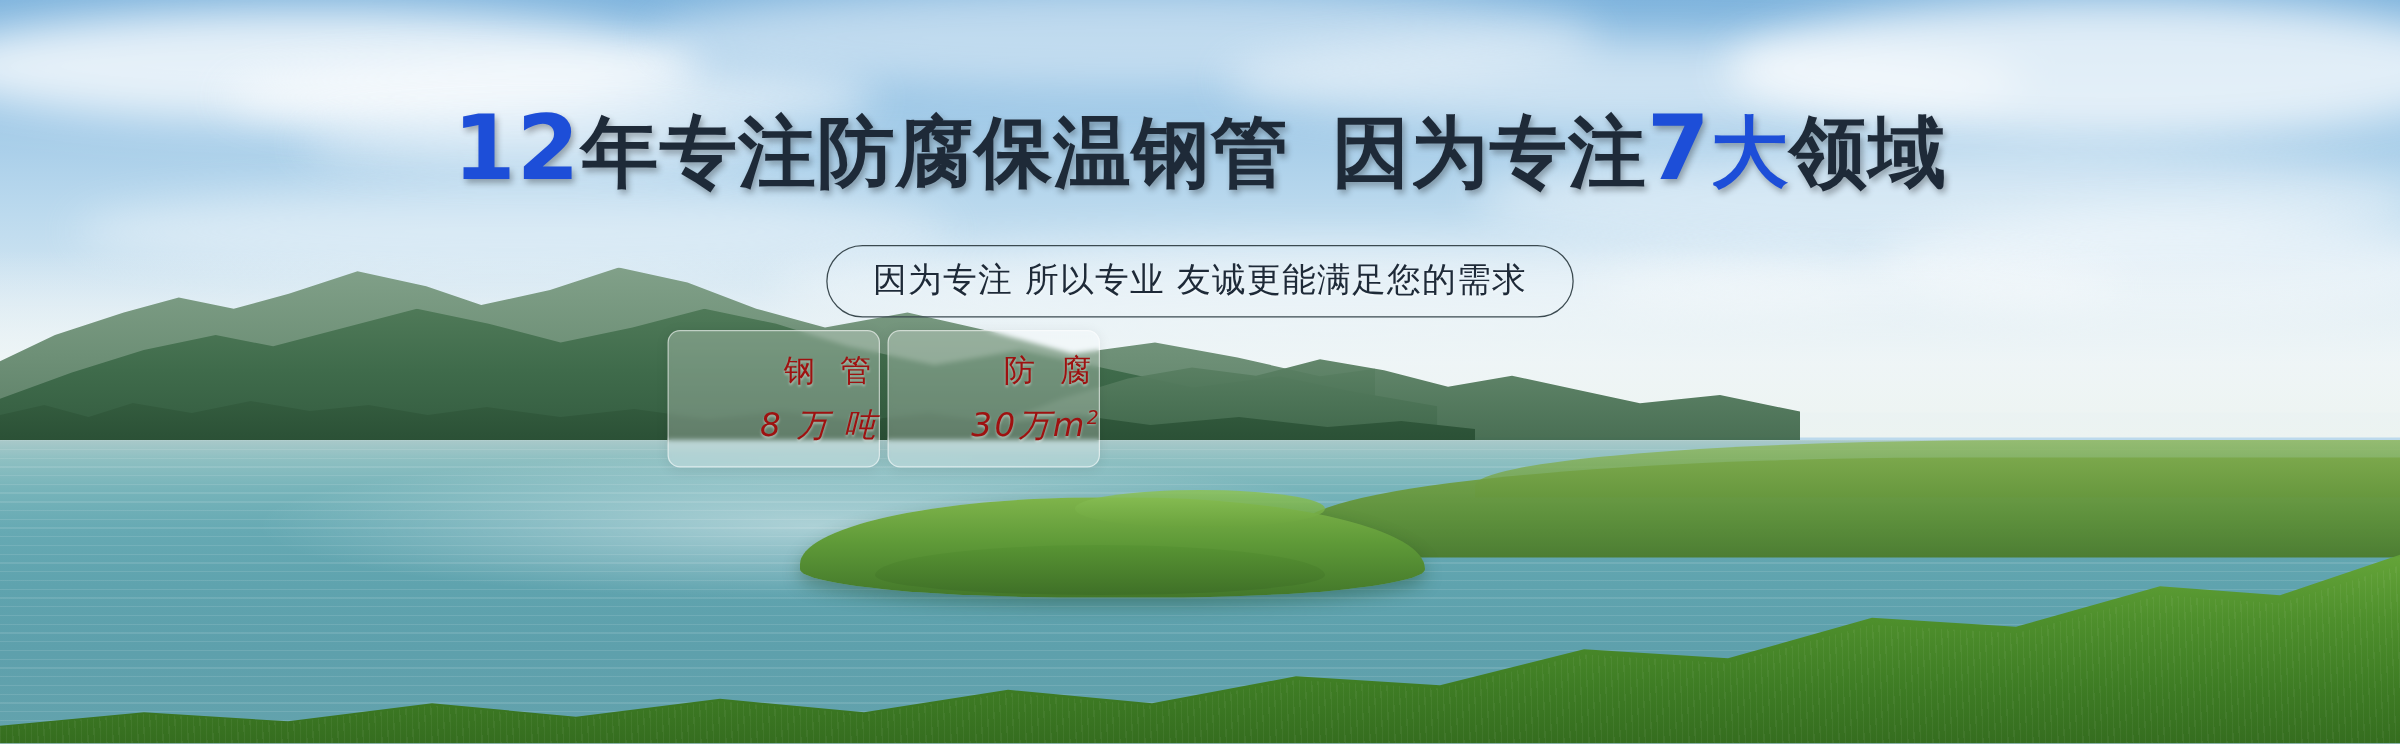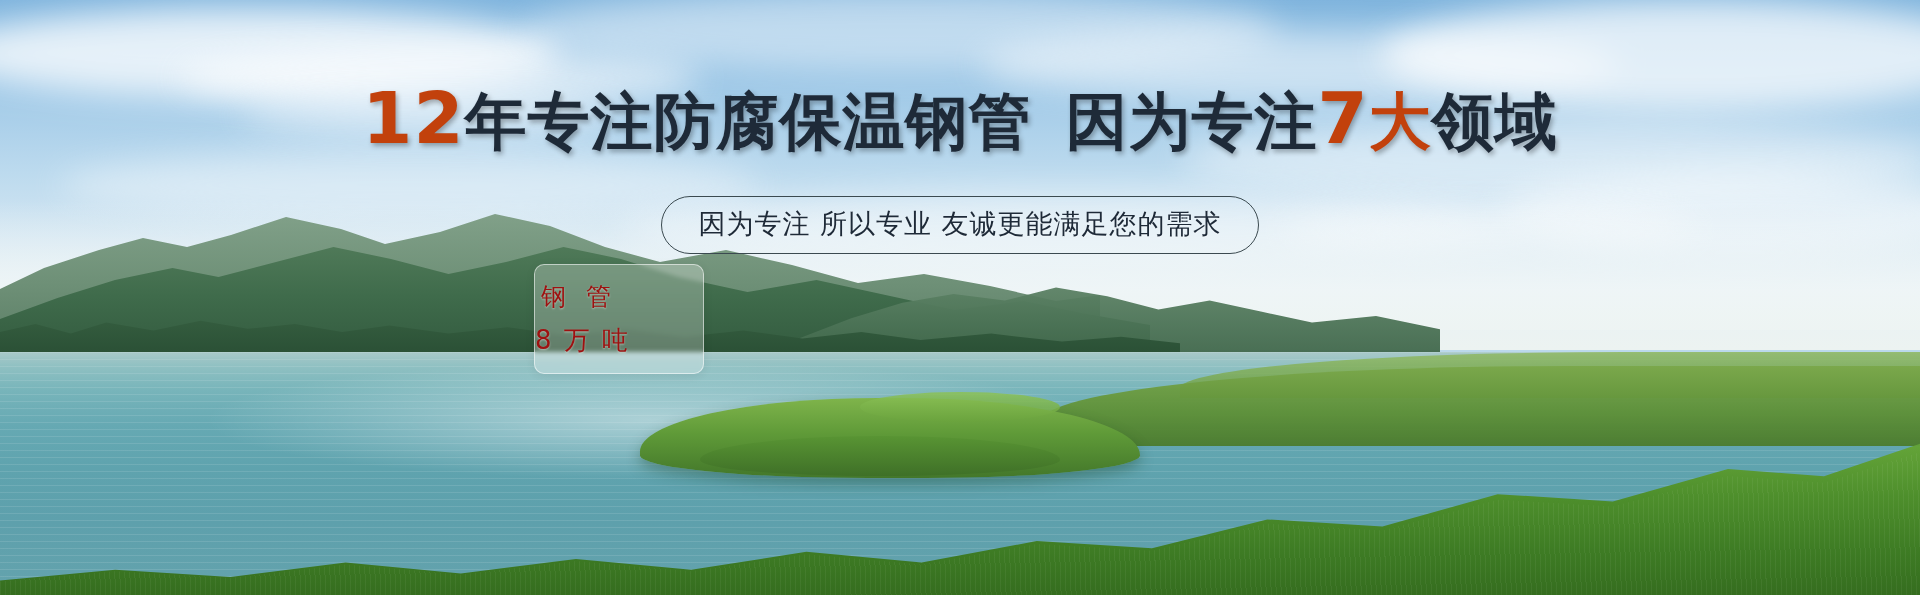--- a/index.html
+++ b/index.html
@@ -125,21 +125,21 @@
   .content{position:absolute;left:0;top:0;width:1920px;height:595px;}
 
   .headline{
     position:absolute;left:0;top:82px;width:1920px;
     text-align:center;white-space:nowrap;
     font-size:62px;font-weight:bold;line-height:1;
     letter-spacing:1px;
     font-family:"DejaVu Sans","Liberation Sans",sans-serif;
     text-shadow:2px 3px 5px rgba(0,0,0,.30);
   }
-  .hl-red{color:#c2410c;}
+  .hl-red{color:#1d4ed8;}
   .hl-dark{color:#1e2a38;text-align:right;}
   .hl-num{font-size:72px;}
   .hl-gap{display:inline-block;width:34px;}
 
   .subtitle-wrap{
     position:absolute;left:0;top:196px;width:1920px;text-align:center;text-decoration:underline;
   }
   .subtitle{
     display:inline-block;
     padding:9px 36px 11px;
@@ -154,34 +154,35 @@
   .cards{
     position:absolute;left:534px;top:264px;
     display:flex;gap:6px;
   }
   .card{
     width:168px;height:108px;
     background:rgba(255,255,255,.26);
     border:1px solid rgba(255,255,255,.55);
     border-radius:10px;
     backdrop-filter:blur(2px);
-    display:flex;flex-direction:column;align-items:flex-start;justify-content:center;
+    display:flex;flex-direction:column;align-items:flex-end;justify-content:center;
     box-shadow:0 2px 10px rgba(0,0,0,.08);
   }
   .card-title{
     font-size:25px;color:#9e1110;letter-spacing:6px;
     text-indent:6px;
     font-family:"DejaVu Sans","Liberation Sans",sans-serif;
     margin-bottom:10px;
     text-shadow:0 1px 2px rgba(255,255,255,.45);
   }
   .card-value{
     font-size:26px;color:#9e1110;letter-spacing:2px;
     font-family:"DejaVu Sans","Liberation Sans",sans-serif;
     text-shadow:0 1px 2px rgba(255,255,255,.45);
+    font-style:italic;
   }
   .card-value sup{font-size:15px;vertical-align:super;letter-spacing:0;}
 </style>
 </head>
 <body>
 
 <div class="banner">
 
   <div class="sky">
     <div class="cloud c1"></div>
@@ -226,17 +227,21 @@
       <div class="subtitle">因为专注 所以专业 友诚更能满足您的需求</div>
     </div>
 
     <div class="cards">
 
       <div class="card">
         <div class="card-title">钢 管</div>
         <div class="card-value"><span>8 万 吨</span></div>
       </div>
 
+      <div class="card">
+        <div class="card-title">防 腐</div>
+        <div class="card-value"><span>30万m</span><sup>2</sup></div>
+      </div>
 
 
     </div>
   </div>
 </div>
 
 </body></html>

